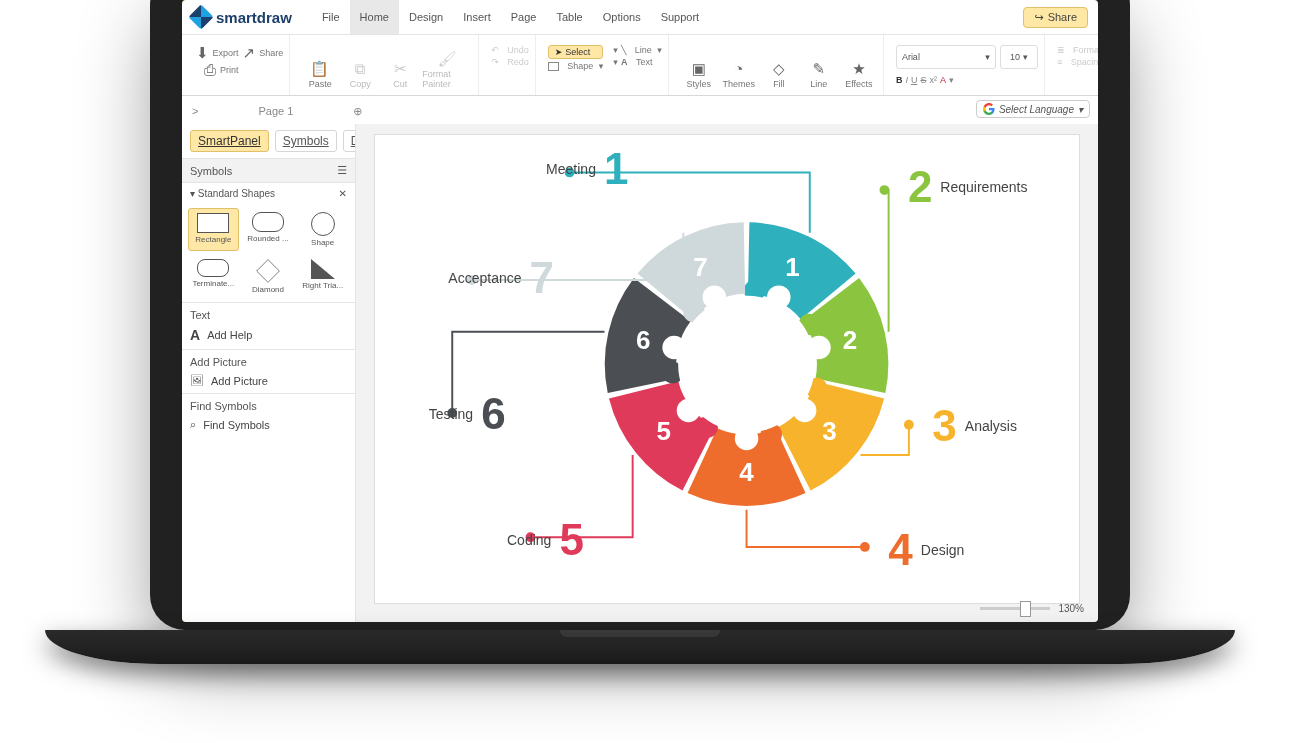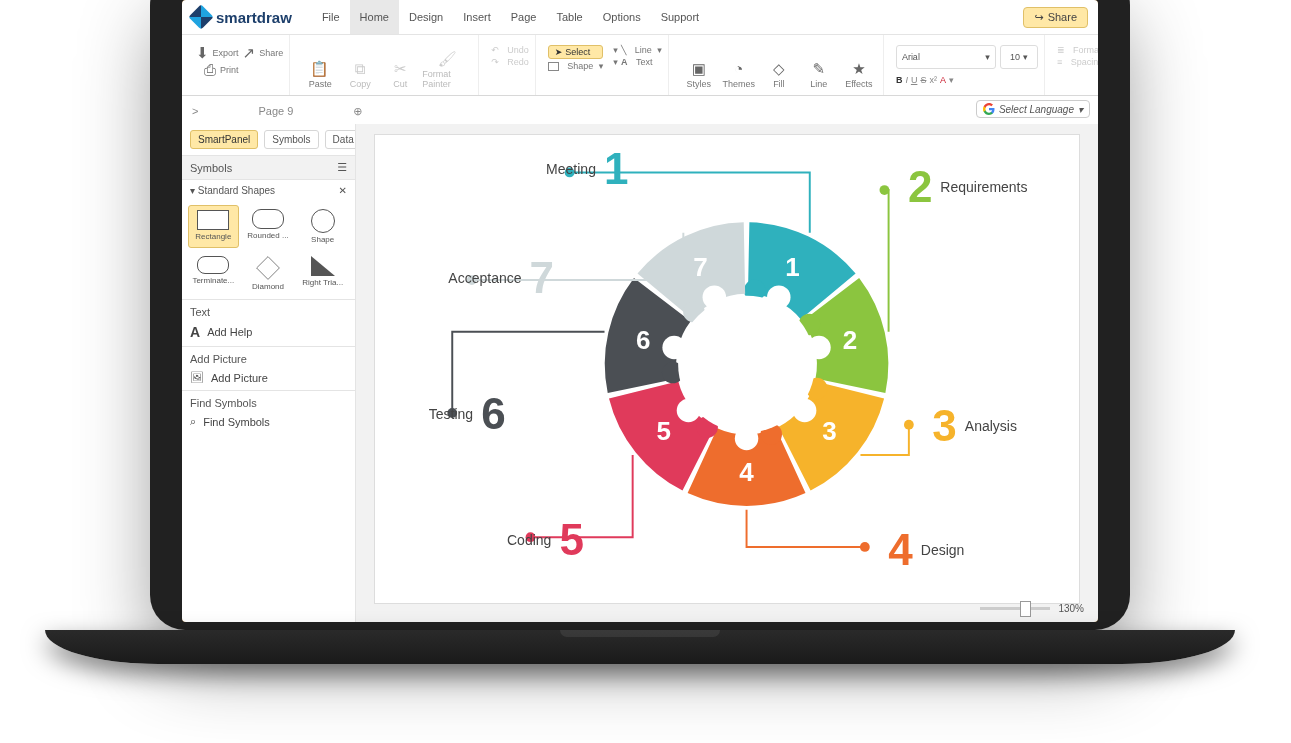--- a/index.html
+++ b/index.html
@@ -193,23 +193,24 @@
     display:flex;
     gap:6px;
     padding:6px 8px;
     align-items:center;
   }
   .ptab {
     border:1px solid #d6d6d6;
     border-radius:3px;
     padding:3px 7px;
     background:#fff;
-    font-size:10px;
+    font-size:12px;
     color:#555;
     cursor:pointer;
+    text-decoration:underline;
   }
   .ptab.active {
     background:#ffe8a6;
     border-color:#e0c068;
     color:#333;
   }
   .search-row {
     display:flex; gap:12px; justify-content:flex-end;
     padding:6px 10px;
     font-size:11px;
@@ -453,21 +454,21 @@
           <div><span>≣</span>&nbsp;<span>Format</span></div>
           <div><span>≡</span>&nbsp;<span>Spacing</span></div>
         </div>
 
       </div>
     </div>
 
     <div class="docbar">
       <span>&gt;</span>
       <span style="flex:0 0 40px"></span>
-      <span>Page 9</span>
+      <span>Page 1</span>
       <span style="flex:0 0 40px"></span>
       <span>⊕</span>
       <div class="lang-select">
         <svg viewBox="0 0 24 24">
             <path fill="#4285F4" d="M23 12.3c0-.8-.1-1.6-.2-2.3H12v4.4h6.2c-.3 1.5-1.1 2.7-2.4 3.6v3h3.8C22 18.8 23 15.9 23 12.3z"></path>
             <path fill="#34A853" d="M12 24c3.2 0 5.9-1.1 7.8-2.9l-3.8-3c-1.1.8-2.5 1.2-4 1.2-3.1 0-5.8-2.1-6.7-5H1.4v3.1C3.3 21.3 7.3 24 12 24z"></path>
             <path fill="#FBBC05" d="M5.3 14.3c-.3-.8-.4-1.6-.4-2.3s.1-1.6.4-2.3V6.6H1.4C.5 8.3 0 10.1 0 12s.5 3.7 1.4 5.4l3.9-3.1z"></path>
             <path fill="#EA4335" d="M12 4.7c1.8 0 3.3.6 4.6 1.8l3.4-3.4C17.9 1.1 15.2 0 12 0 7.3 0 3.3 2.7 1.4 6.6l3.9 3.1C6.2 6.8 8.9 4.7 12 4.7z"></path>
           </svg>
         <span>Select Language</span>

